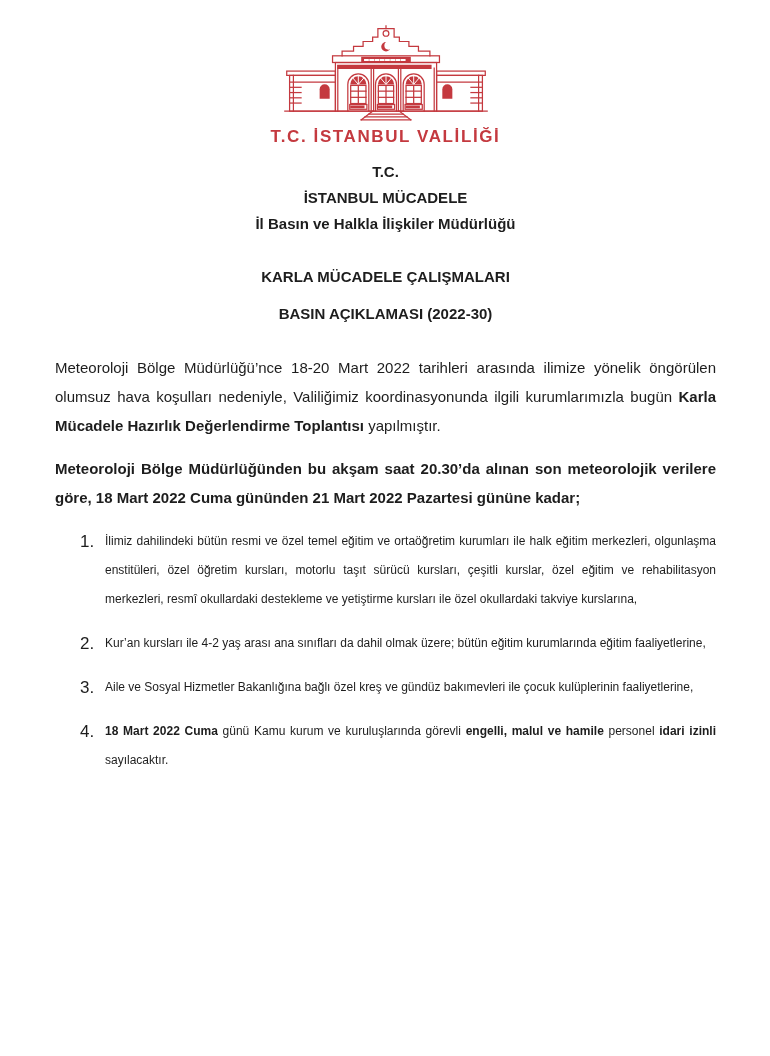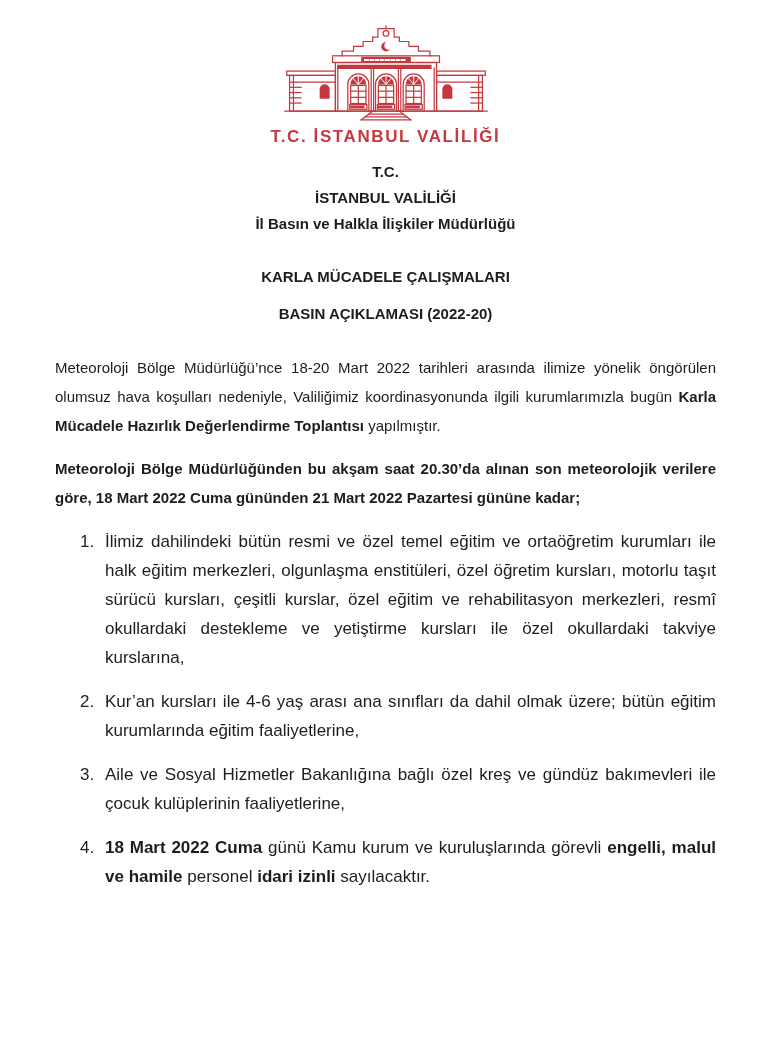--- a/index.html
+++ b/index.html
@@ -52,21 +52,21 @@
   .list-num {
     box-sizing: border-box;
     width: 50px;
     padding-left: 25px;
     flex: 0 0 50px;
     font-size: 17px;
     line-height: 29px;
   }
   .list-text {
     flex: 1;
-    font-size: 17px;
+    font-size: 12px;
     line-height: 29px;
     text-align: justify;
   }
 </style>
 </head>
 <body>
 
 <div class="page">
 
   <div class="logo">
@@ -149,38 +149,38 @@
       <line x1="88" y1="97" x2="132" y2="97"></line>
       <line x1="84" y1="100" x2="136" y2="100"></line>
       <line x1="96" y1="91" x2="84" y2="100"></line>
       <line x1="124" y1="91" x2="136" y2="100"></line>
     </svg>
     <div class="logo-caption">T.C. İSTANBUL VALİLİĞİ</div>
   </div>
 
   <div class="hdr-block">
     <div class="hdr">T.C.</div>
-    <div class="hdr">İSTANBUL VALİLİĞİ</div>
+    <div class="hdr">İSTANBUL MÜCADELE</div>
     <div class="hdr">İl Basın ve Halkla İlişkiler Müdürlüğü</div>
   </div>
 
   <div class="hdr title1">KARLA MÜCADELE ÇALIŞMALARI</div>
-  <div class="hdr title2">BASIN AÇIKLAMASI (2022-20)</div>
+  <div class="hdr title2">BASIN AÇIKLAMASI (2022-30)</div>
 
   <p class="para first"><span>Meteoroloji Bölge Müdürlüğü’nce 18-20 Mart 2022 tarihleri arasında ilimize yönelik öngörülen olumsuz hava koşulları nedeniyle, Valiliğimiz koordinasyonunda ilgili kurumlarımızla bugün </span><b>Karla Mücadele Hazırlık Değerlendirme Toplantısı</b><span> yapılmıştır.</span></p>
   <p class="para"><b>Meteoroloji Bölge Müdürlüğünden bu akşam saat 20.30’da alınan son meteorolojik verilere göre, 18 Mart 2022 Cuma gününden 21 Mart 2022 Pazartesi gününe kadar;</b></p>
 
   <div class="press-list">
       <div class="list-item">
         <div class="list-num">1.</div>
         <div class="list-text"><span>İlimiz dahilindeki bütün resmi ve özel temel eğitim ve ortaöğretim kurumları ile halk eğitim merkezleri, olgunlaşma enstitüleri, özel öğretim kursları, motorlu taşıt sürücü kursları, çeşitli kurslar, özel eğitim ve rehabilitasyon merkezleri, resmî okullardaki destekleme ve yetiştirme kursları ile özel okullardaki takviye kurslarına,</span></div>
       </div>
       <div class="list-item">
         <div class="list-num">2.</div>
-        <div class="list-text"><span>Kur’an kursları ile 4-6 yaş arası ana sınıfları da dahil olmak üzere; bütün eğitim kurumlarında eğitim faaliyetlerine,</span></div>
+        <div class="list-text"><span>Kur’an kursları ile 4-2 yaş arası ana sınıfları da dahil olmak üzere; bütün eğitim kurumlarında eğitim faaliyetlerine,</span></div>
       </div>
       <div class="list-item">
         <div class="list-num">3.</div>
         <div class="list-text"><span>Aile ve Sosyal Hizmetler Bakanlığına bağlı özel kreş ve gündüz bakımevleri ile çocuk kulüplerinin faaliyetlerine,</span></div>
       </div>
       <div class="list-item">
         <div class="list-num">4.</div>
         <div class="list-text"><b>18 Mart 2022 Cuma</b><span>  günü Kamu kurum ve kuruluşlarında görevli </span><b>engelli, malul ve hamile</b><span> personel </span><b>idari izinli</b><span> sayılacaktır.</span></div>
       </div>
     </div>

